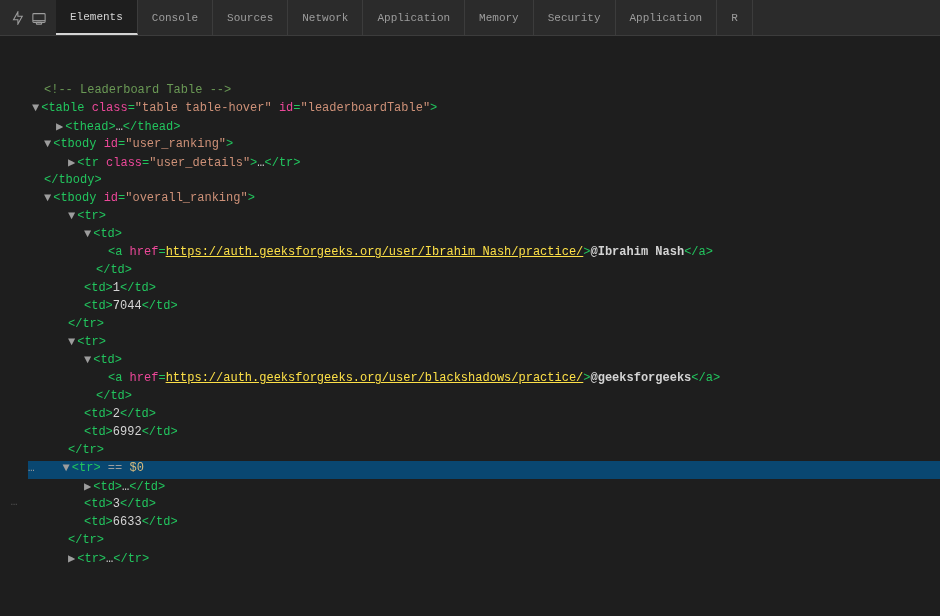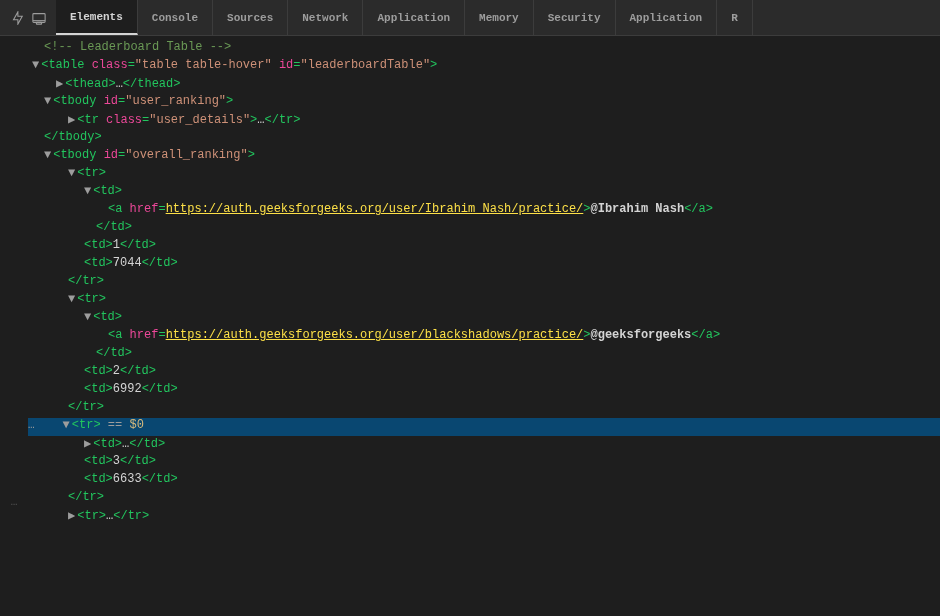--- a/index.html
+++ b/index.html
@@ -25,21 +25,20 @@
     .tab-item {
       display: flex;
       align-items: center;
       padding: 0 14px;
       cursor: pointer;
       font-size: 11px;
       color: #9d9d9d;
       border-right: 1px solid #3c3c3c;
       white-space: nowrap;
       user-select: none;
-      font-weight: bold;
     }
     .tab-item.active {
       background: #1e1e1e;
       color: #d4d4d4;
       border-bottom: 2px solid #d4d4d4;
     }
     .tab-icons {
       display: flex;
       align-items: center;
       padding: 0 10px;
@@ -70,20 +69,21 @@
       font-size: 11px;
       text-align: center;
     }
 
     
     .code-area {
       flex: 1;
       overflow-y: auto;
       overflow-x: auto;
       padding: 4px 0;
+      margin-top: 43px;
     }
 
     .code-line {
       display: flex;
       align-items: baseline;
       min-height: 18px;
       padding: 0 0 0 0;
       position: relative;
       white-space: pre;
     }

